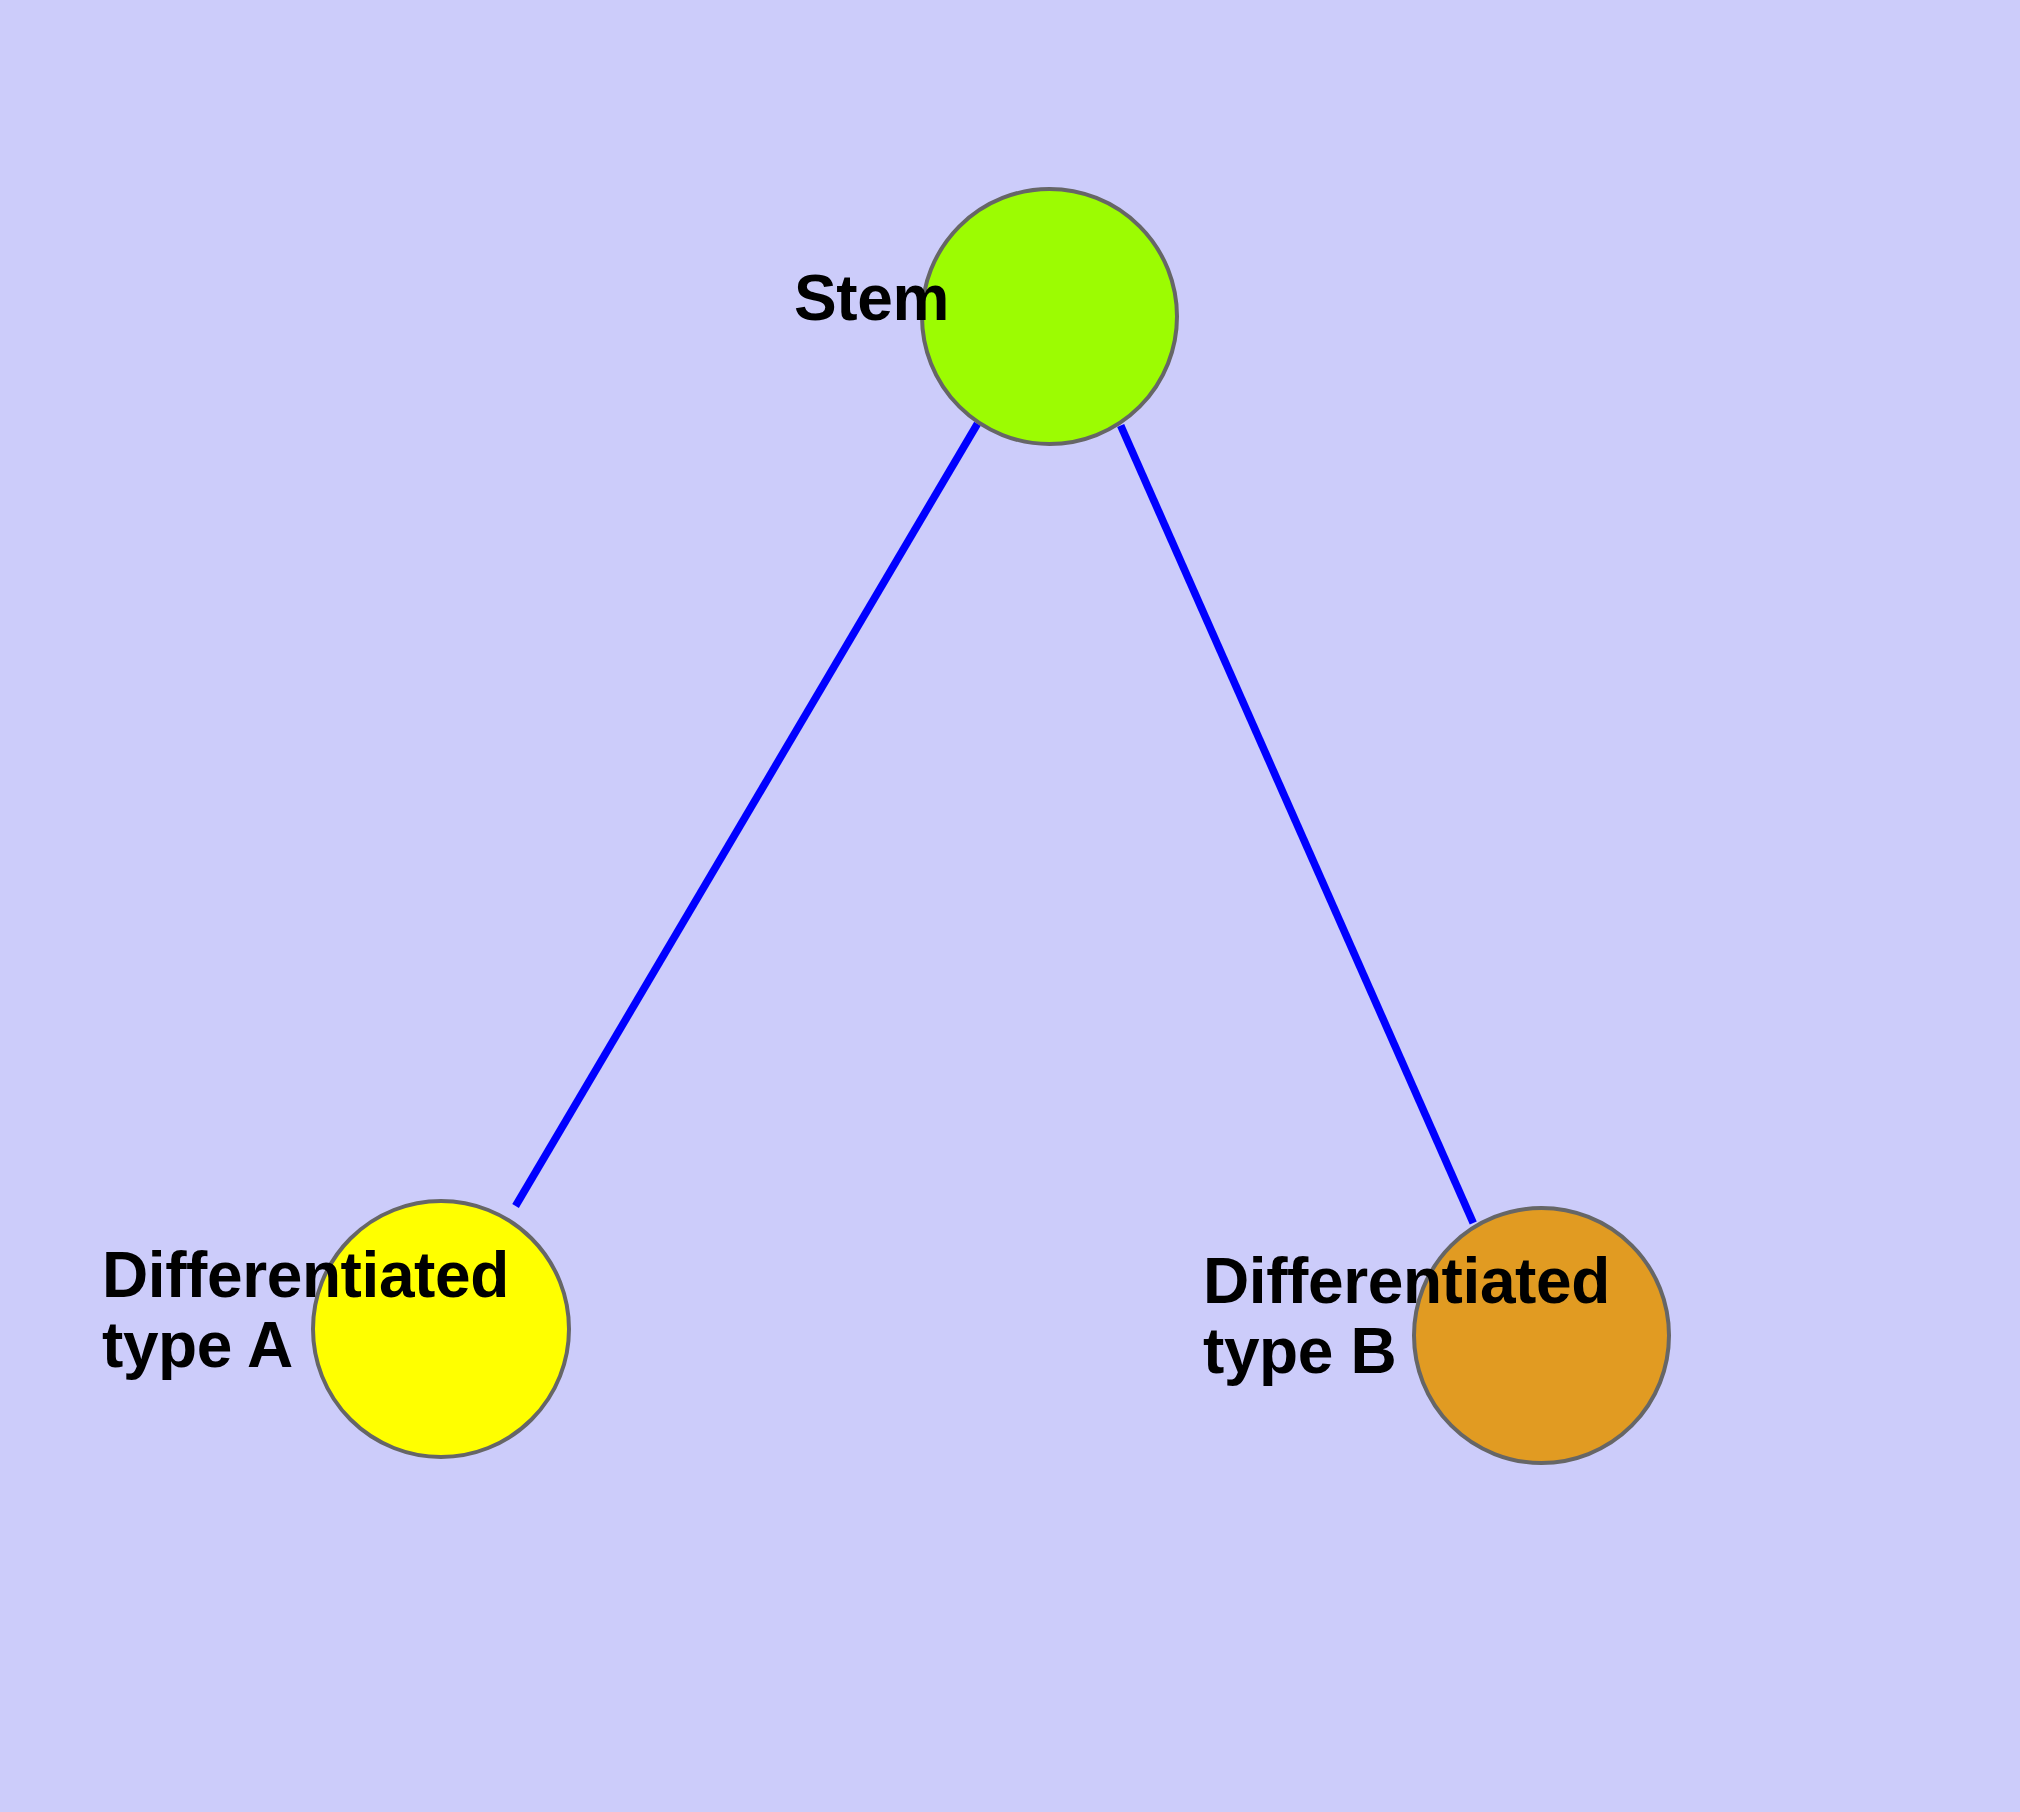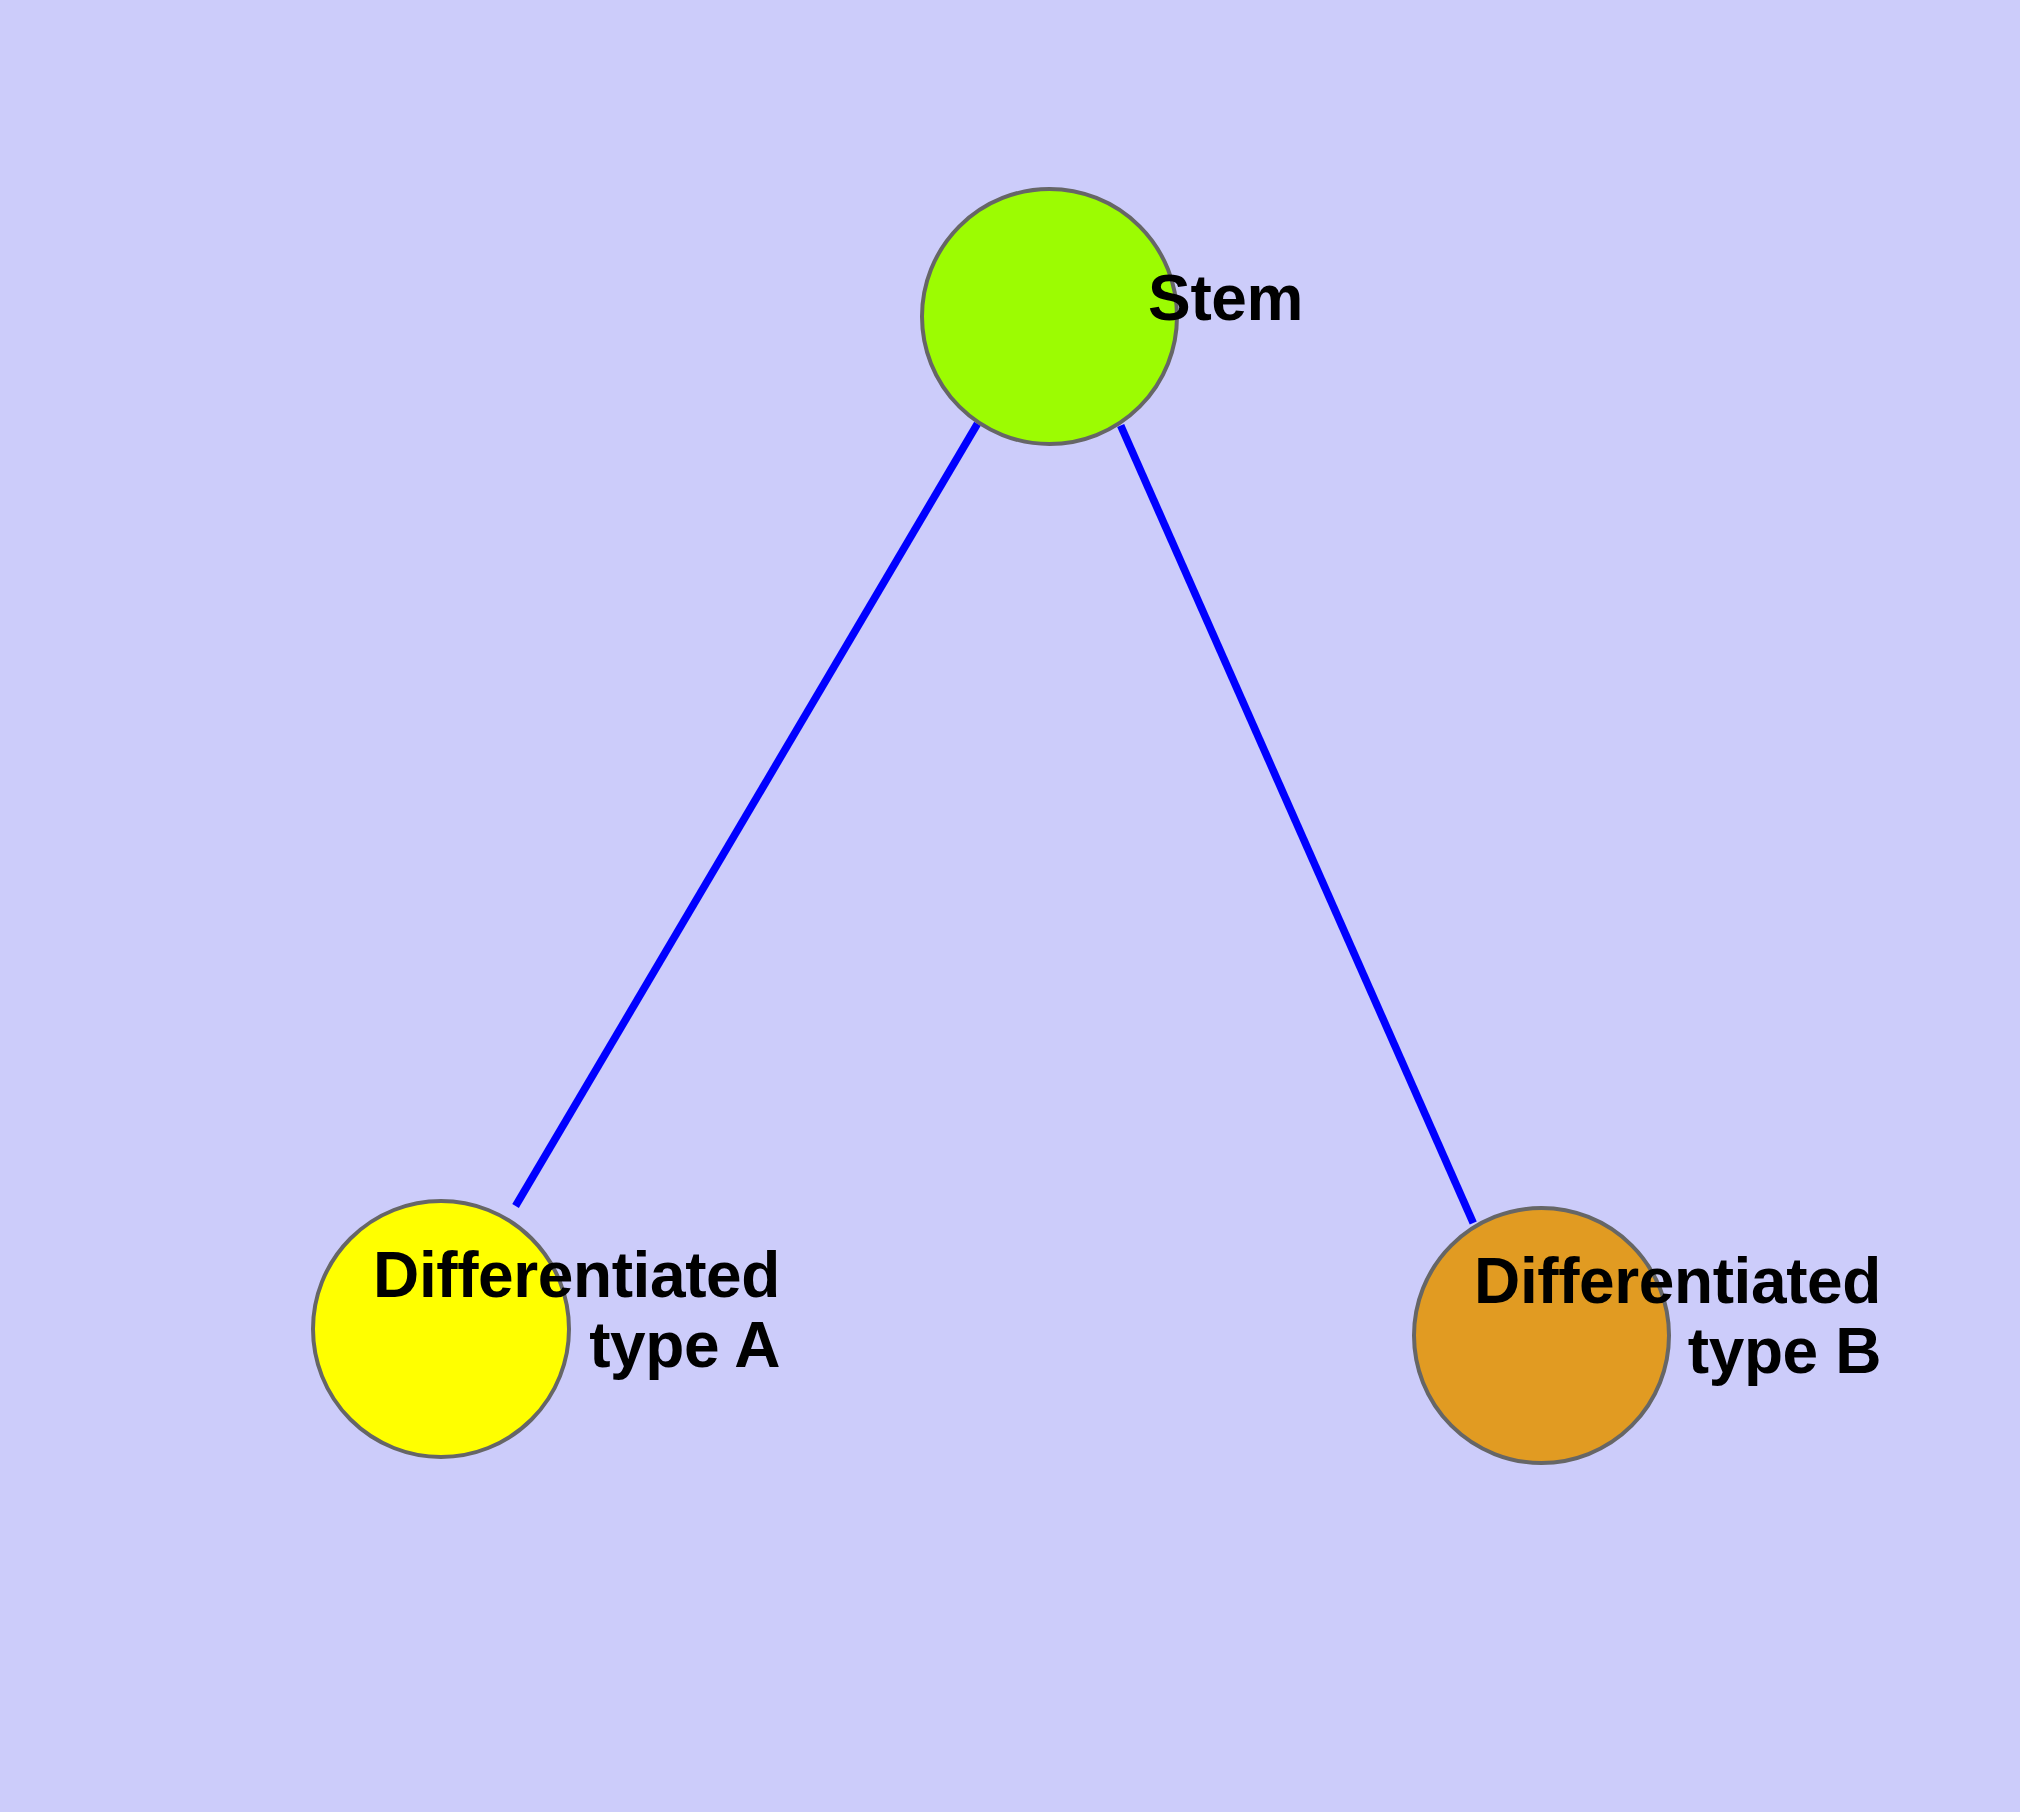--- a/index.html
+++ b/index.html
@@ -46,21 +46,21 @@
     left: 1412px;
     top: 1206px;
     width: 259px;
     height: 259px;
     background: #e19b22;
   }
   .node-label {
     position: absolute;
     color: #000000;
     font-weight: bold;
-    text-align: right;
+    text-align: left;
     line-height: 1.10;
     white-space: pre-line;
     pointer-events: none;
     letter-spacing: -0.4px;
   }
   #label-stem {
     left: 794px;
     top: 263px;
     width: 509px;
     font-size: 64px;

